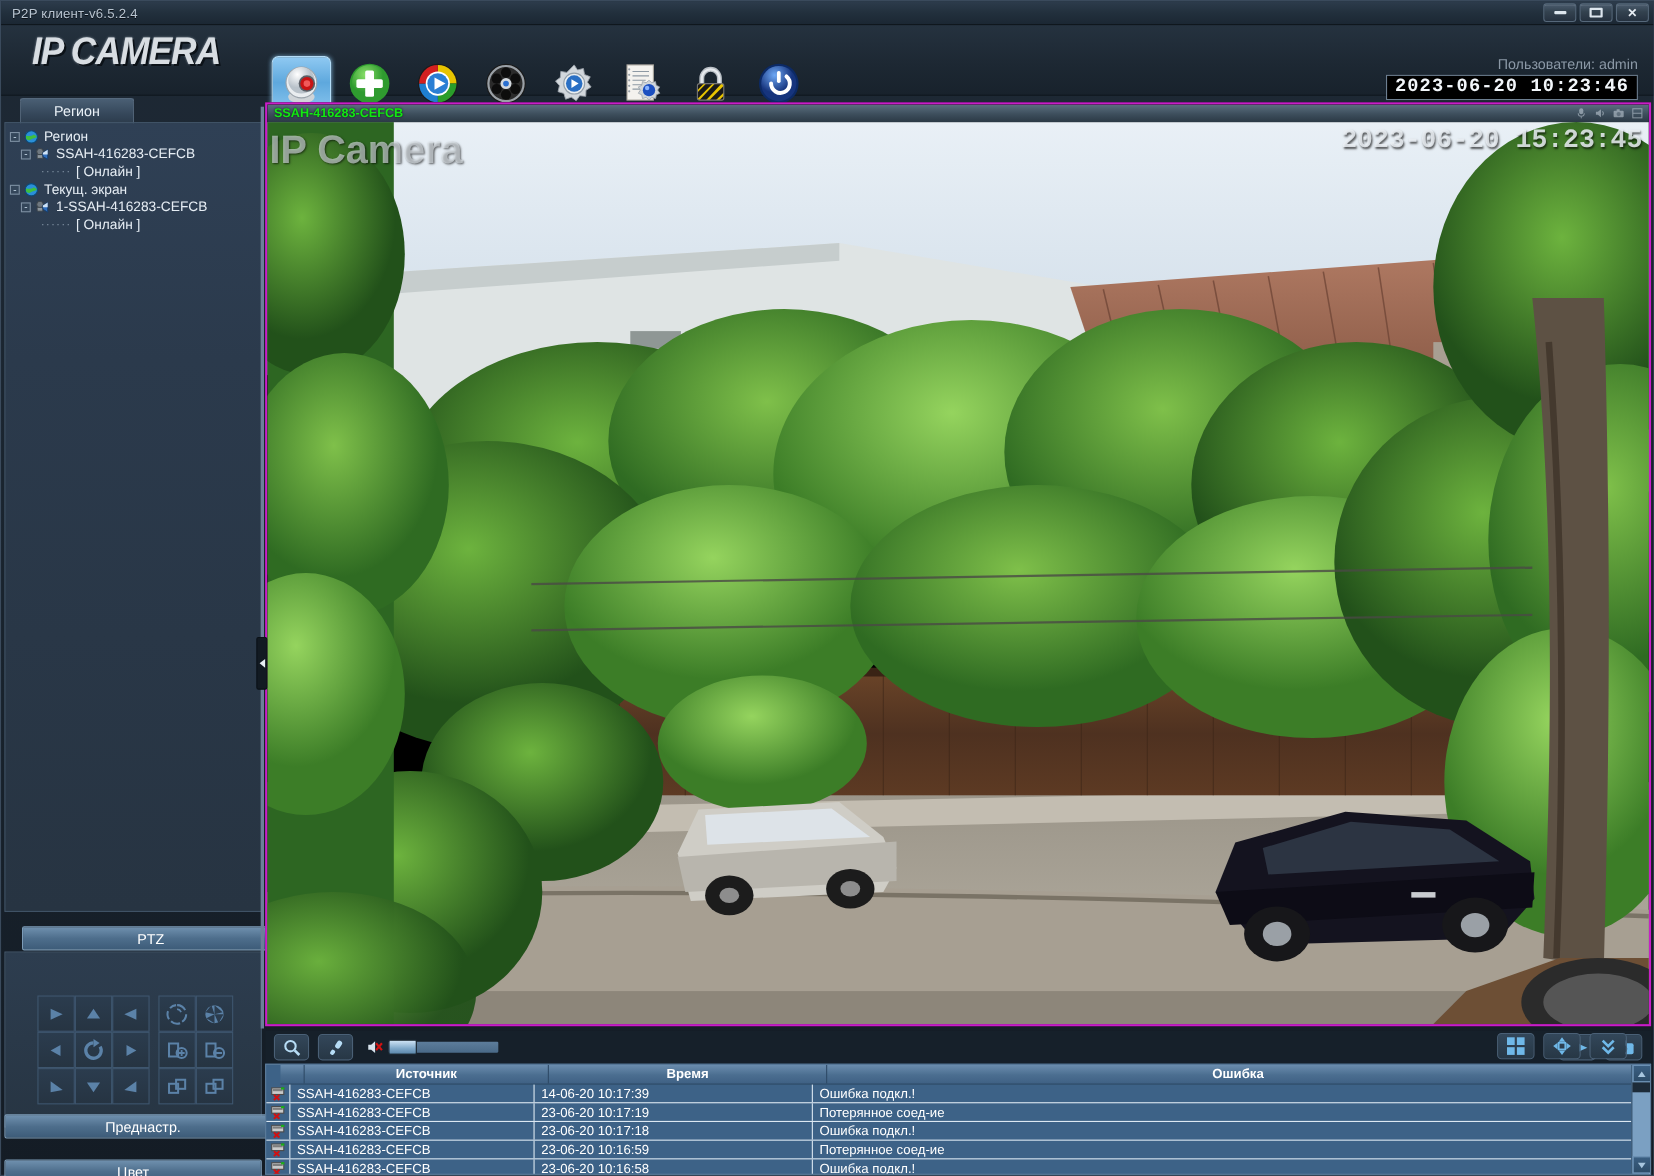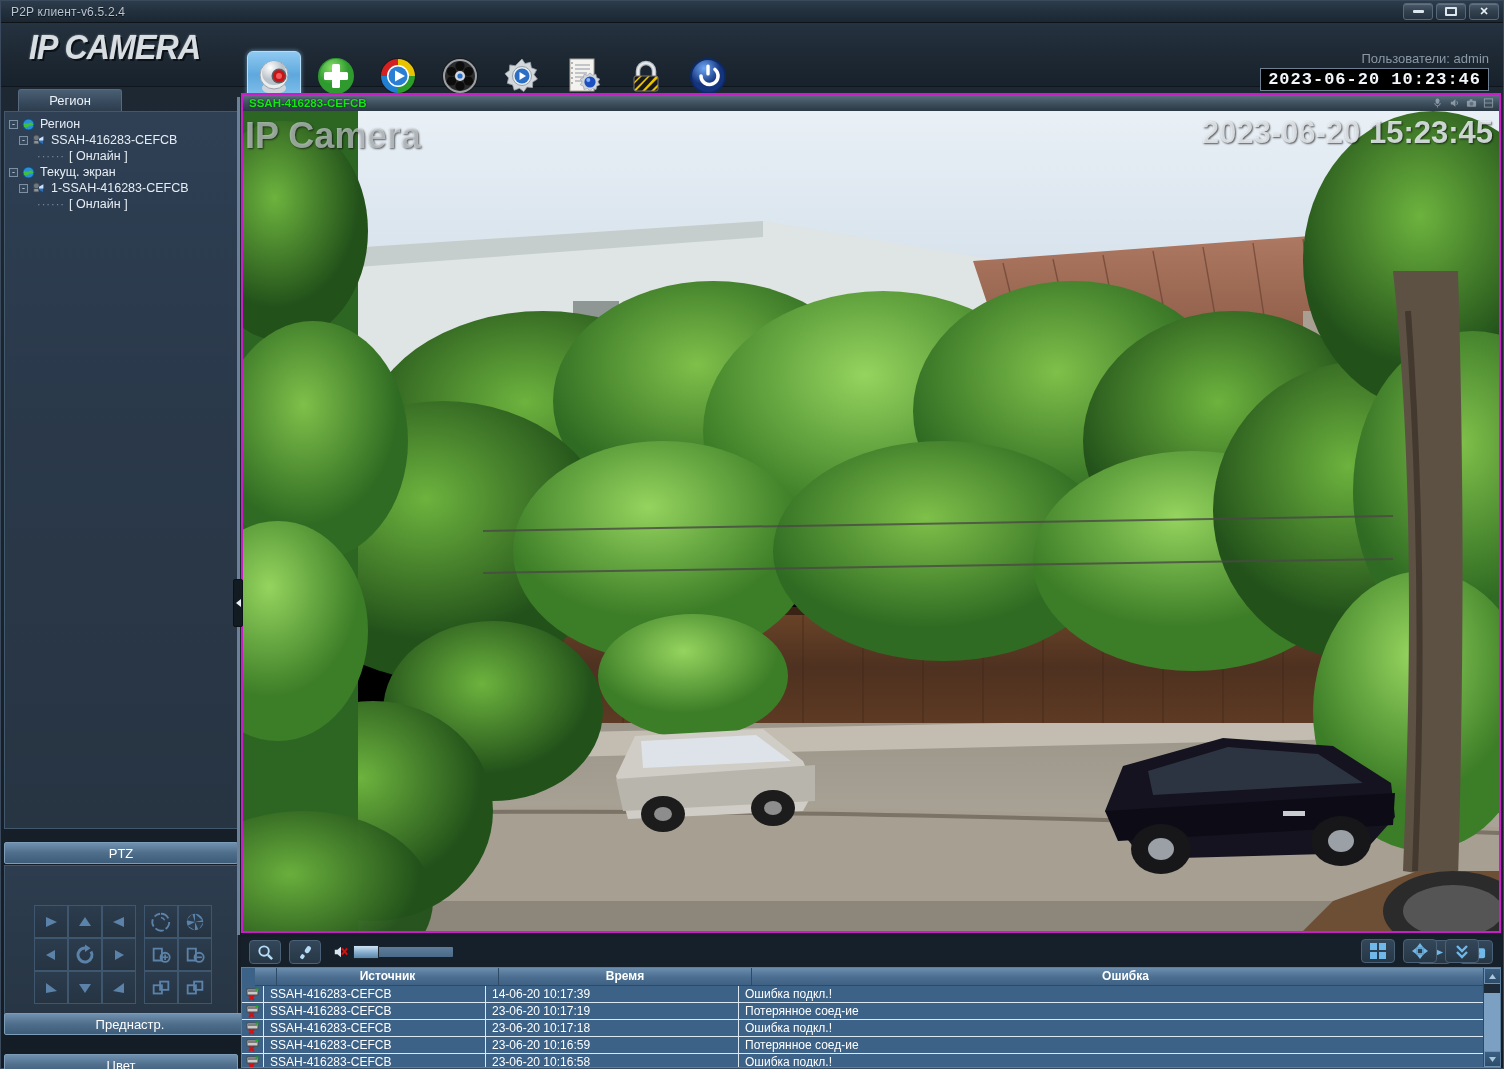--- a/index.html
+++ b/index.html
@@ -126,21 +126,21 @@
     background:#6b8099; z-index:7;
   }
 
   
   #ptz-head, .sidebtn {
     height:22px; line-height:21px; text-align:center;
     background: linear-gradient(180deg,#6f90ae 0%, #4e6e8c 50%, #3d5c79 100%);
     border:1px solid #7c9cb8; color:#ffffff; font-size:13px;
     border-radius:2px;
   }
-  #ptz-head { position:absolute; left:0; top:753px; width:234px; }
+  #ptz-head { position:absolute; left:16px; top:753px; width:234px; }
   #ptz-body {
     position:absolute; left:0; top:776px; width:234px; height:160px;
     background: linear-gradient(180deg,#2d3d4f 0%, #273543 100%);
     border:1px solid #44586c;
   }
   #ptz-pad { position:absolute; left:29px; top:39px; display:grid;
     grid-template-columns:repeat(3,34px); grid-template-rows:repeat(3,33px); }
   #ptz-zoom { position:absolute; left:139px; top:39px; display:grid;
     grid-template-columns:repeat(2,34px); grid-template-rows:repeat(3,33px); }
   .pcell {
@@ -168,22 +168,22 @@
   #video-titlebar .mini { margin-left:auto; display:flex; gap:6px; padding-right:5px; opacity:.55; }
   #scene { position:absolute; left:0; top:16px; width:100%; height:822px; overflow:hidden; }
   #watermark {
     position:absolute; left:0; top:4px; z-index:4;
     font-size:36px; font-weight:bold; color:rgba(225,230,235,.62);
     text-shadow:1px 1px 2px rgba(0,0,0,.6);
     padding-left:2px;
   }
   #osd-time {
     position:absolute; right:6px; top:4px; z-index:4;
-    font-family:Liberation Sans, sans-serif;
-    font-size:31px; font-weight:bold; color:rgba(235,240,245,.85);
+    font-family:Liberation Mono, monospace;
+    font-size:24px; font-weight:bold; color:rgba(235,240,245,.85);
     text-shadow:1px 1px 2px rgba(0,0,0,.65); letter-spacing:0px;
   }
 
   
   #vtoolbar {
     position:absolute; left:240px; top:936px; width:1260px; height:30px;
     background:#16202a; display:flex; align-items:center; padding:0 8px;
   }
   .vbtn {
     width:32px; height:24px; margin-right:8px; border-radius:4px;

